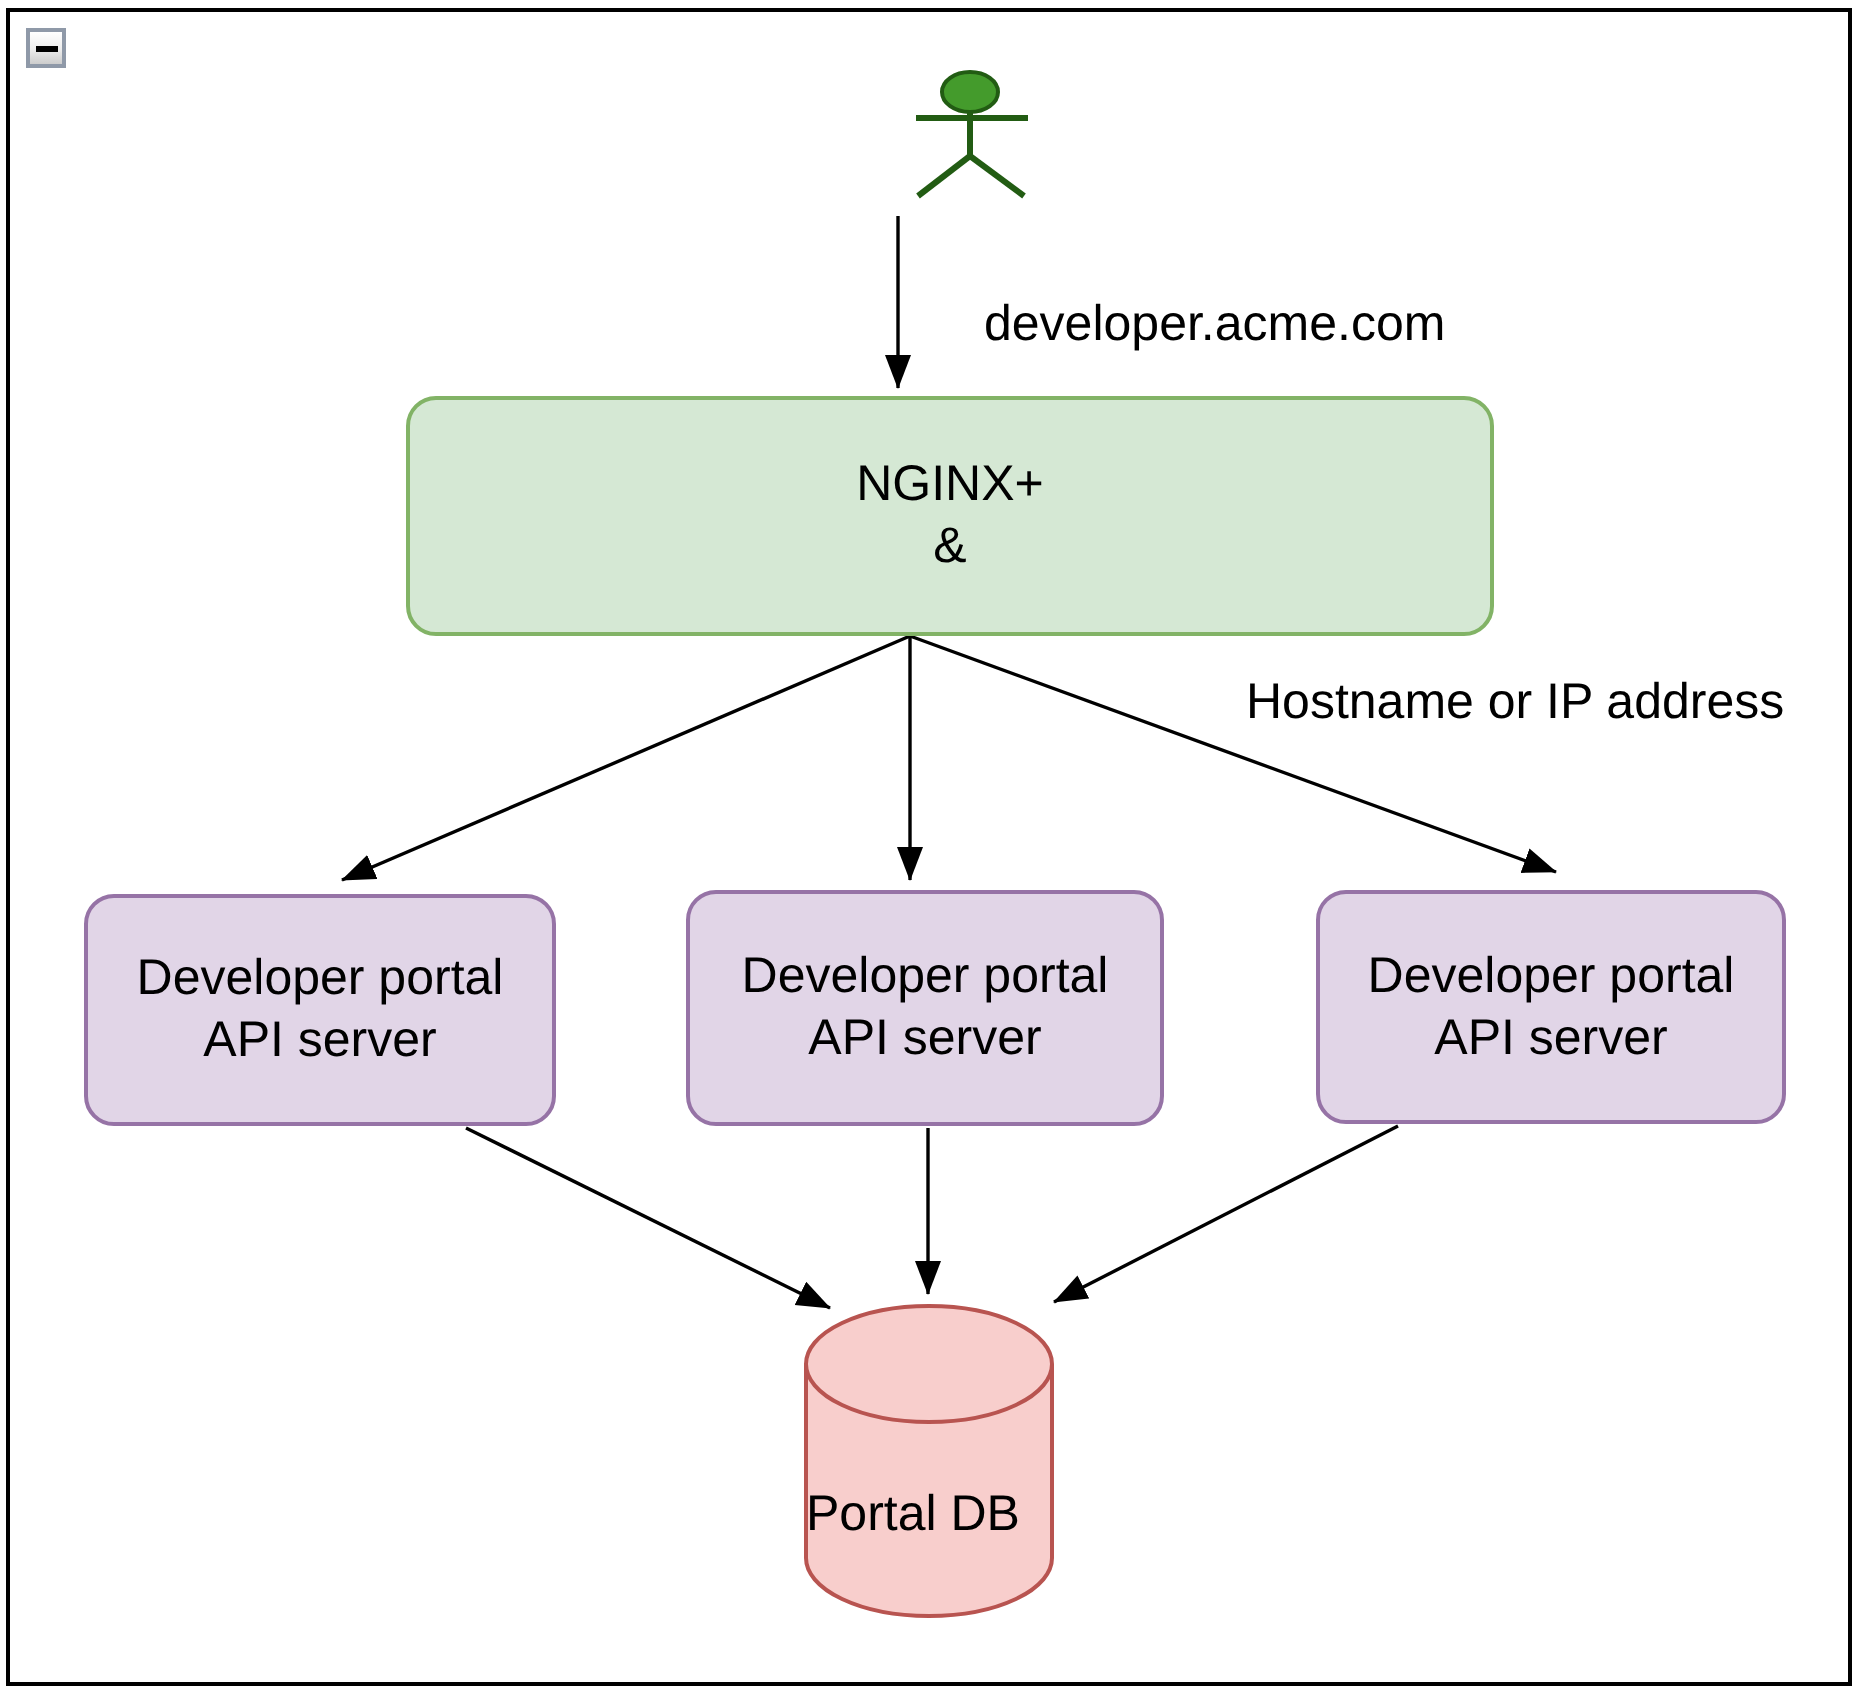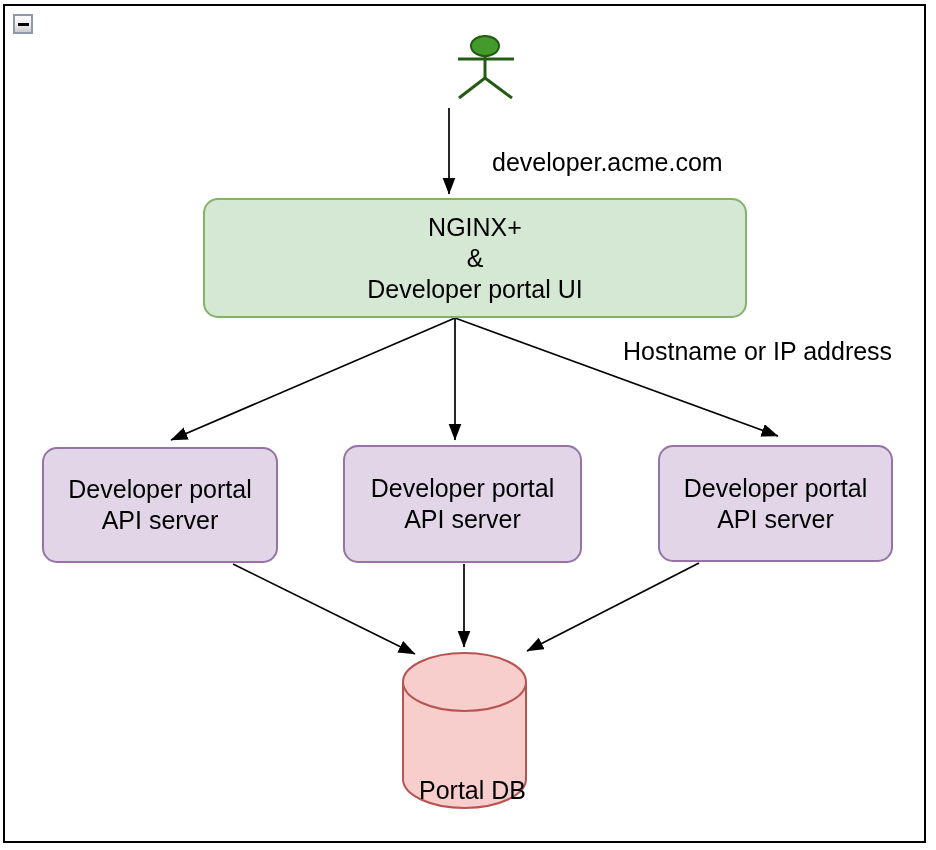--- a/index.html
+++ b/index.html
@@ -84,23 +84,23 @@
     position: absolute;
     font-size: 25px;
     line-height: 29px;
     white-space: nowrap;
   }
   .dev-label  { left: 492px; top: 148px; }
   .host-label { left: 623px; top: 337px; }
   .db-label {
     position: absolute;
     left: 403px;
-    top: 776px;
+    top: 743px;
     width: 123px;
-    text-align: right;
+    text-align: left;
     font-size: 25px;
     line-height: 29px;
   }
 </style>
 </head>
 <body>
 
 <div class="stage">
 
   <div class="frame"></div>
@@ -136,21 +136,20 @@
       <line x1="485" y1="56" x2="485" y2="78"></line>
       <line x1="458" y1="59" x2="514" y2="59"></line>
       <line x1="485" y1="78" x2="459" y2="98"></line>
       <line x1="485" y1="78" x2="512" y2="98"></line>
     </g>
   </svg>
 
   <div class="node green">
     <span>NGINX+</span>
     <span>&amp;</span>
-    <span>Developer portal UI</span>
   </div>
 
   <div class="flabel dev-label">developer.acme.com</div>
   <div class="flabel host-label">Hostname or IP address</div>
 
   <div class="node purple p1">Developer portal API server</div>
   <div class="node purple p2">Developer portal API server</div>
   <div class="node purple p3">Developer portal API server</div>
 
   <div class="db-label">Portal DB</div>

